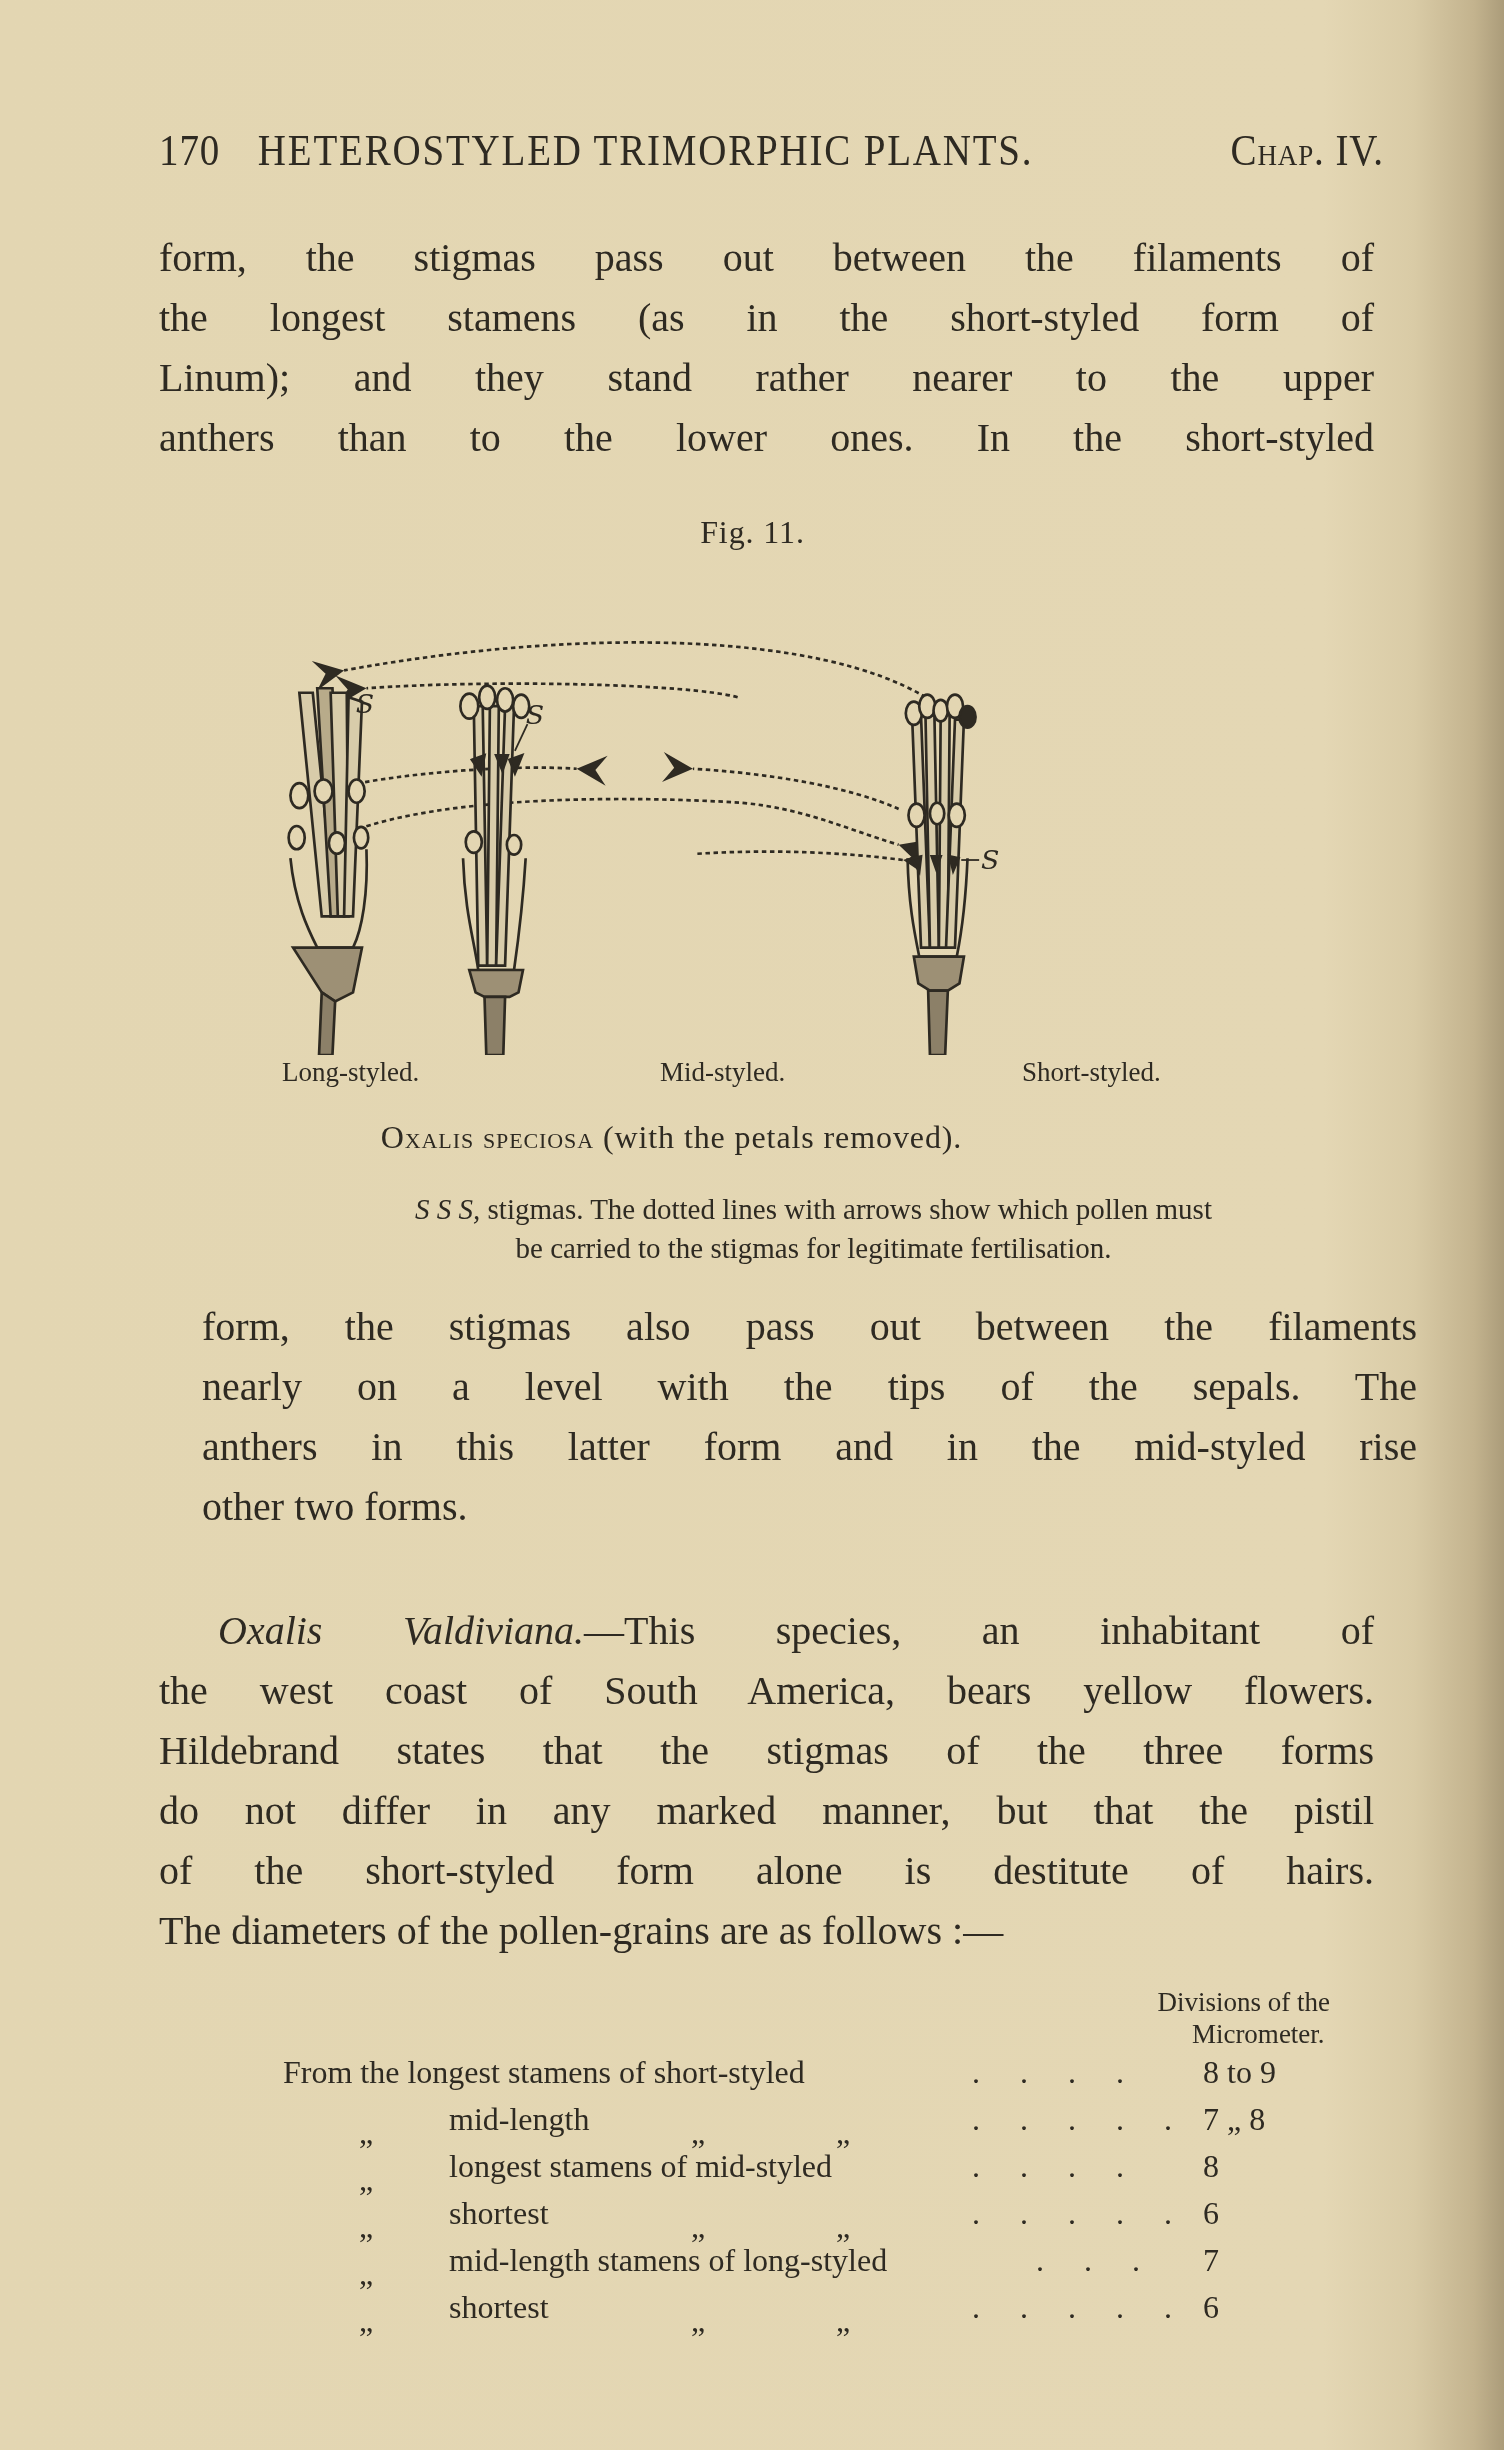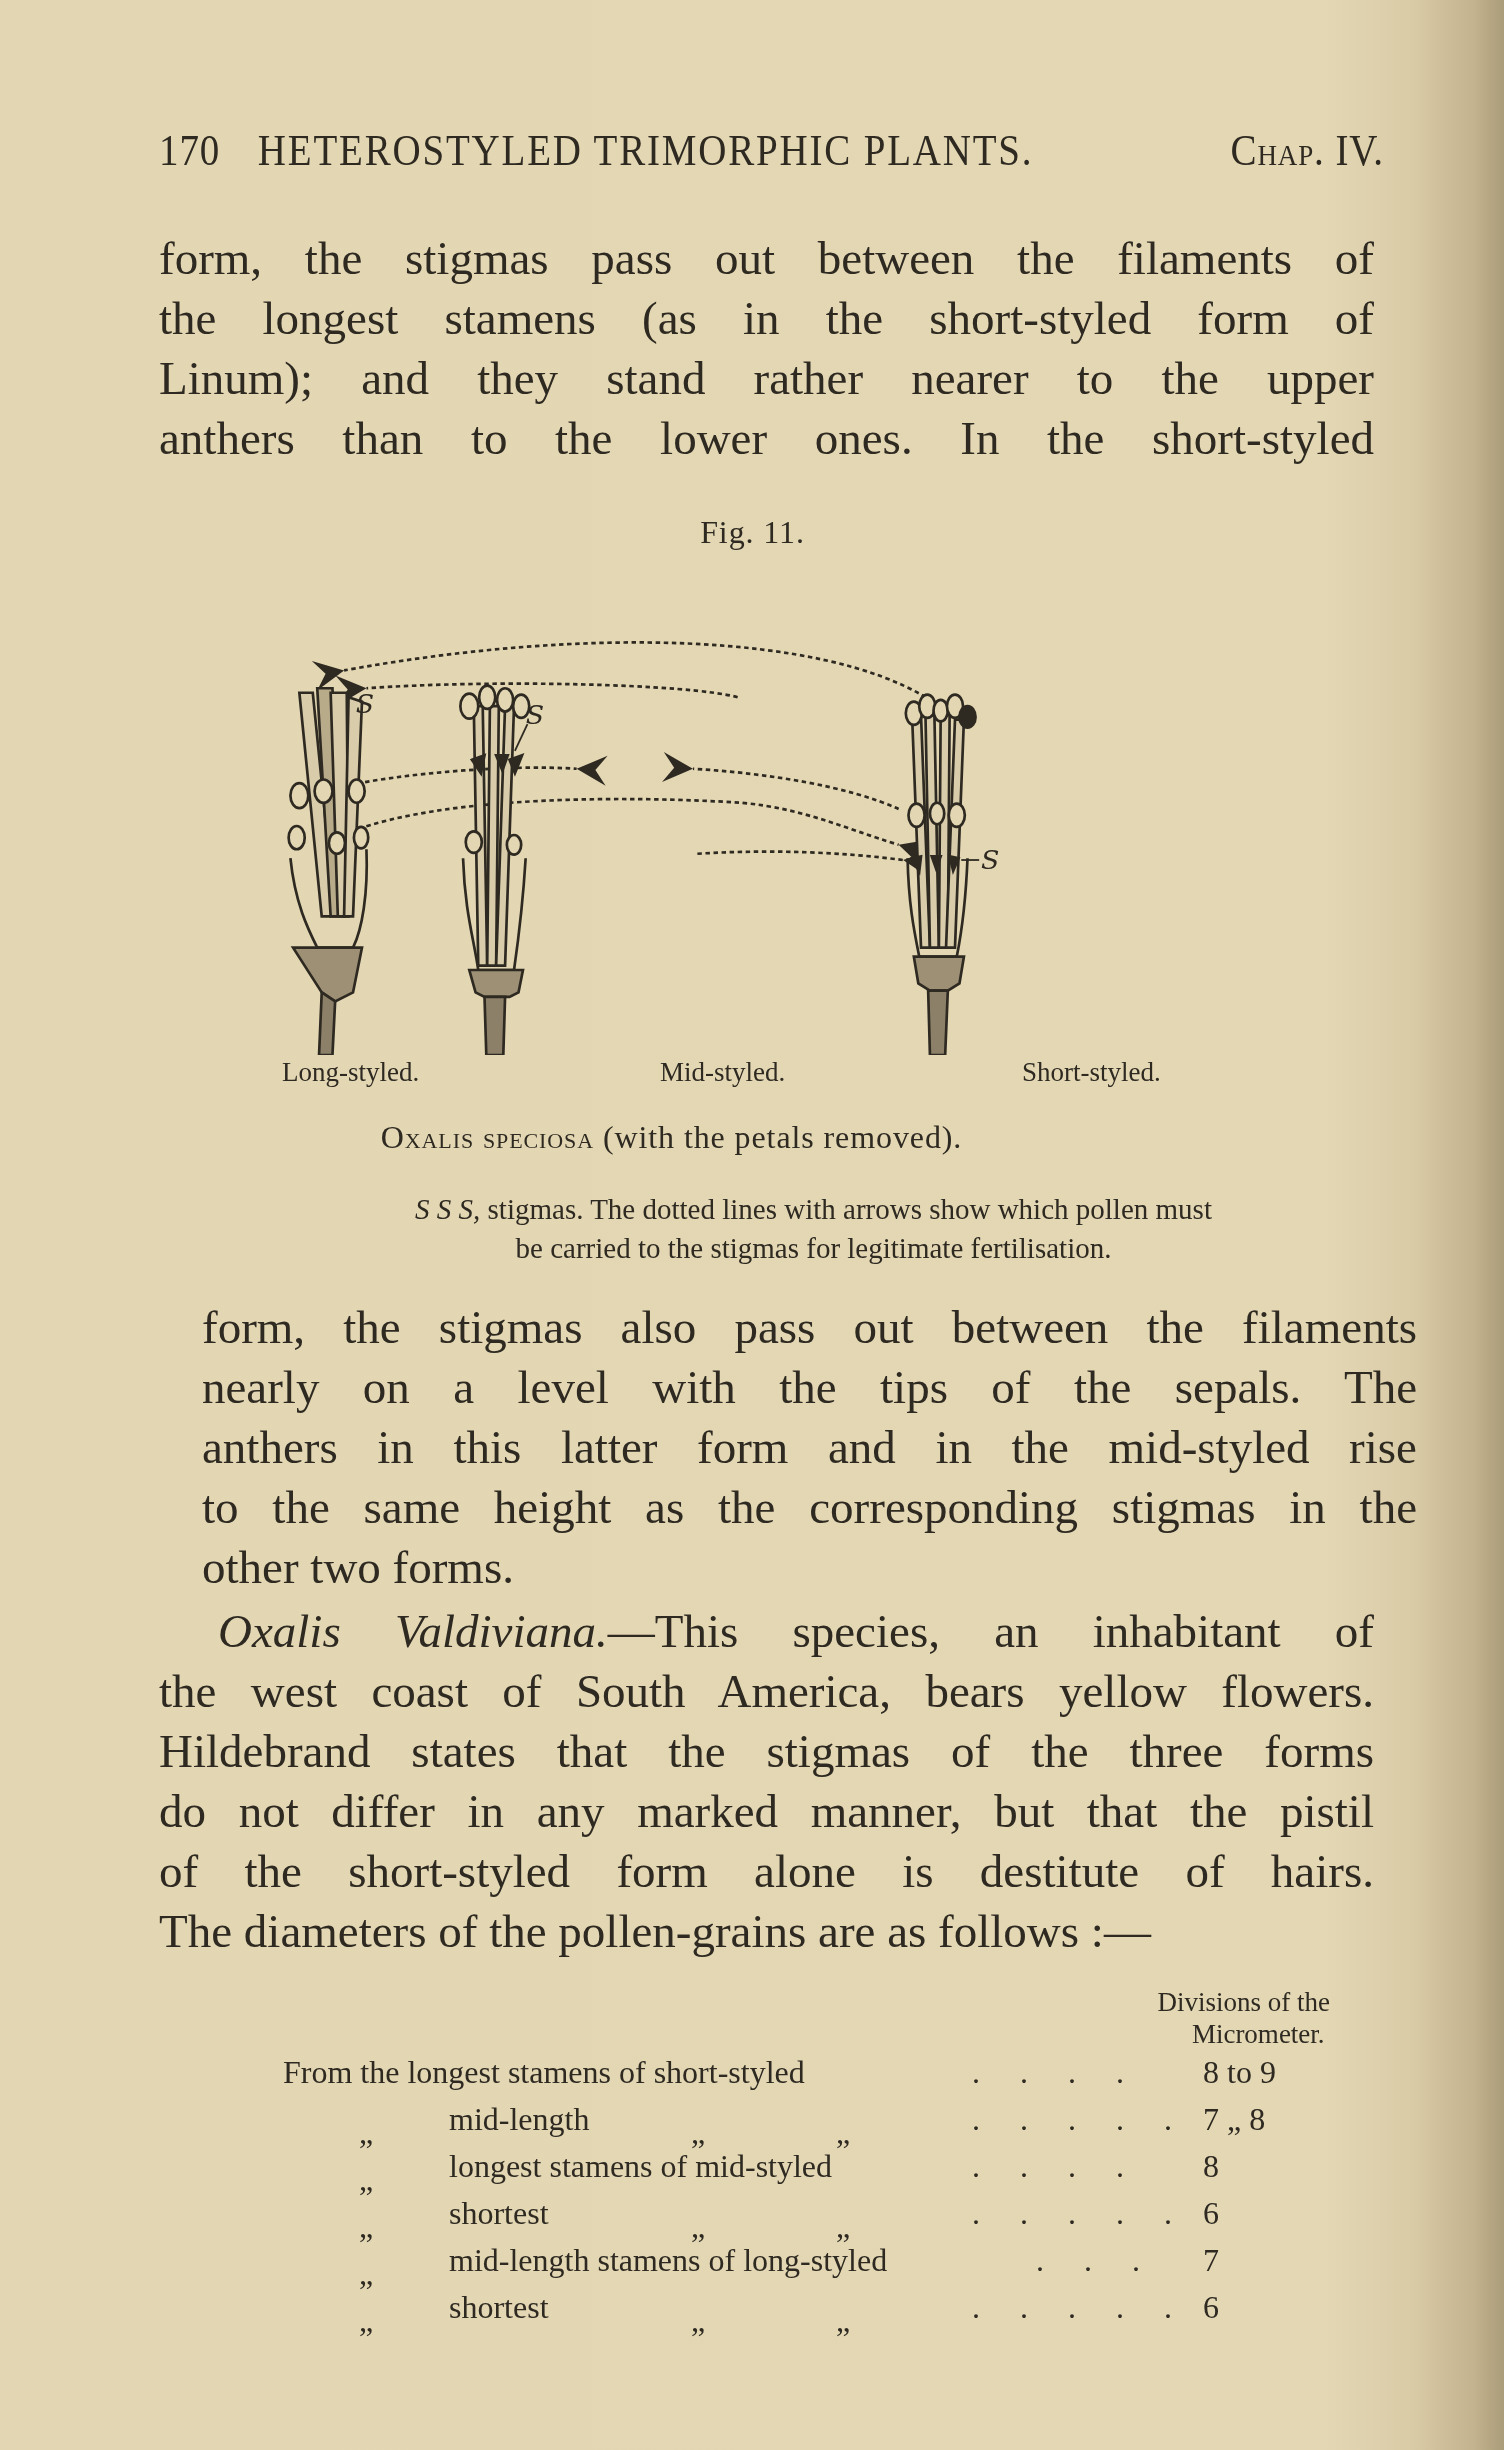--- a/index.html
+++ b/index.html
@@ -16,21 +16,21 @@
       position: absolute; left: 159px; top: 125px; width: 1225px;
       font-size: 39px; letter-spacing: 0.9px; white-space: nowrap;
       transform: scaleY(1.12); transform-origin: left top;
     }
     .running-head .pno { margin-right: 27px; }
     .running-head .title { letter-spacing: 1.8px; }
     .running-head .chap { position: absolute; right: 0; top: 0; font-variant: small-caps; }
 
     .para {
       position: absolute; left: 159px; width: 1215px;
-      font-size: 47px; line-height: 60px;
+      font-size: 40px; line-height: 60px;
       text-align: justify; text-align-last: justify;
     }
     .para .line { display: block; text-align: justify; text-align-last: justify; white-space: nowrap; }
     .para .line.last { text-align-last: left; }
     .indent { padding-left: 59px; }
     .ital { font-style: italic; }
 
     .fig-label {
       position: absolute; left: 0; width: 1505px; top: 514px;
       text-align: center; font-size: 32px; letter-spacing: 0.9px;
@@ -172,21 +172,20 @@
 
   <div class="legend-cap">
     <div><span class="si">S S S,</span><span> stigmas.  The dotted lines with arrows show which pollen must</span></div>
     <div>be carried to the stigmas for legitimate fertilisation.</div>
   </div>
 
   <div class="para" style="top:1297px;margin-left:43px;">
     <span class="line">form, the stigmas also pass out between the filaments</span>
     <span class="line">nearly on a level with the tips of the sepals.  The</span>
     <span class="line">anthers in this latter form and in the mid-styled rise</span>
-    <span class="line">to the same height as the corresponding stigmas in the</span>
     <span class="line last">other two forms.</span>
   </div>
 
   <div class="para" style="top:1601px;">
     <span class="line indent"><span class="ital">Oxalis Valdiviana.</span><span>—This species, an inhabitant of</span></span>
     <span class="line">the west coast of South America, bears yellow flowers.</span>
     <span class="line">Hildebrand states that the stigmas of the three forms</span>
     <span class="line">do not differ in any marked manner, but that the pistil</span>
     <span class="line">of the short-styled form alone is destitute of hairs.</span>
     <span class="line last">The diameters of the pollen-grains are as follows :—</span>

